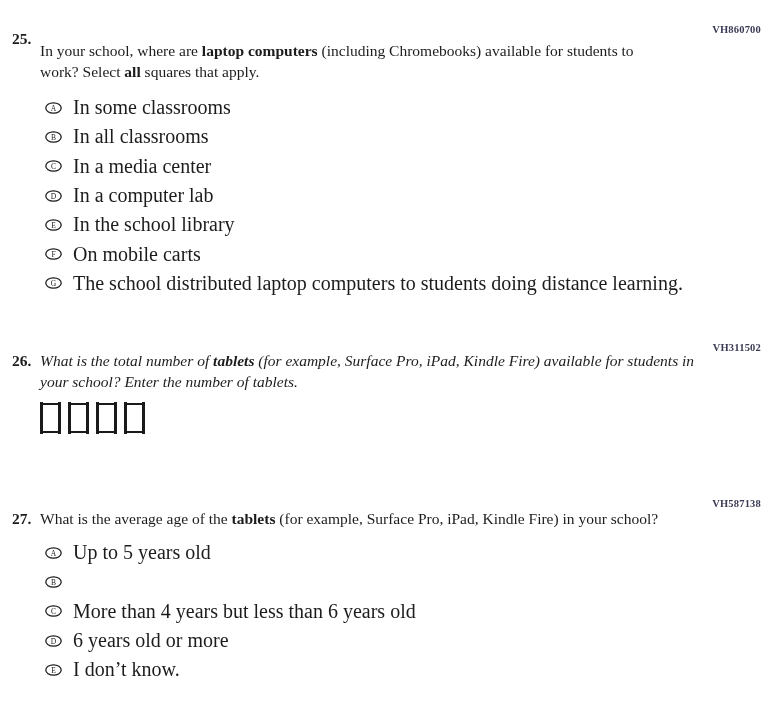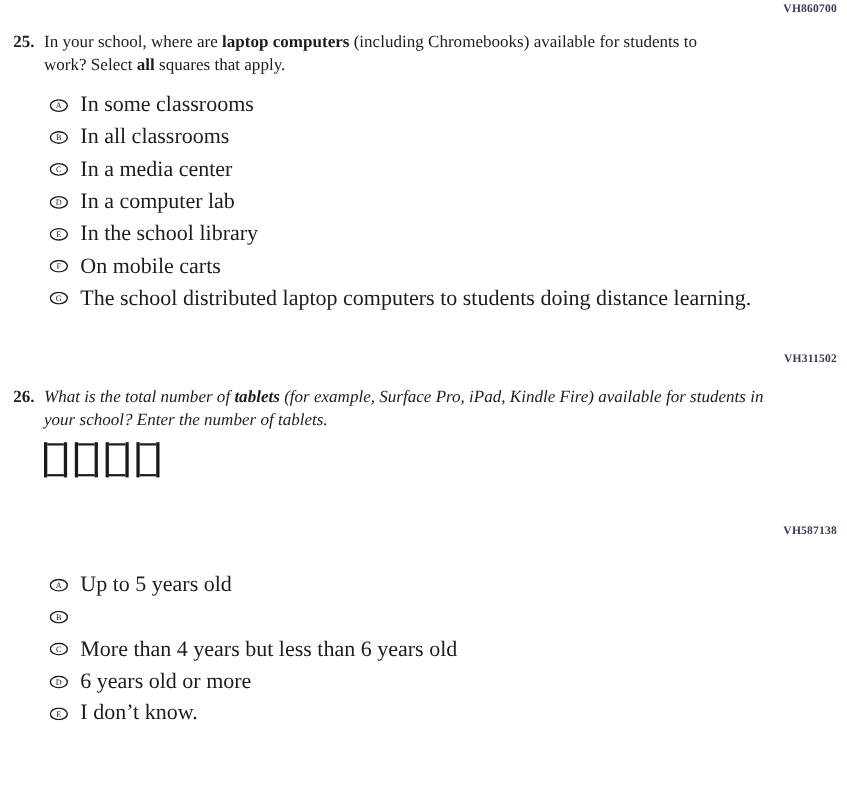--- a/index.html
+++ b/index.html
@@ -13,20 +13,21 @@
     color: #1c1c1c;
     overflow: hidden;
   }
   .item-code {
     position: absolute;
     right: 9px;
     font-size: 10.5px;
     font-weight: 700;
     letter-spacing: 0.2px;
     color: #3a3a55;
+    margin-top: 21px;
   }
   .code-1 { top: 3px; }
   .code-2 { top: 321px; }
   .code-3 { top: 477px; }
 
   .question { position: absolute; left: 12px; }
   .q25 { top: 28px; }
   .q26 { top: 350px; }
   .q27 { top: 508px; }
 
@@ -34,21 +35,21 @@
   .q-num {
     flex: 0 0 28px;
     font-weight: 700;
     font-size: 15.5px;
     line-height: 21px;
   }
   .q-text {
     font-size: 15.5px;
     line-height: 21px;
   }
-  .q25 .q-text { max-width: 598px; }
+  .q25 .q-text { max-width: 598px; margin-top: 12px; }
   .q26 .q-text { max-width: 672px; font-style: italic; }
   .q27 .q-text { max-width: 660px; }
   .q-text b { font-weight: 700; }
 
   .options { margin-left: 33px; margin-top: 11px; }
   .q27 .options { margin-top: 9px; }
   .option {
     display: flex;
     align-items: center;
     height: 29.3px;
@@ -181,20 +182,24 @@
     </div>
     <div class="digit-boxes">
       <div class="digit-box"></div>
       <div class="digit-box"></div>
       <div class="digit-box"></div>
       <div class="digit-box"></div>
     </div>
   </div>
 
   <div class="question q27">
+    <div class="q-row">
+      <div class="q-num">27.</div>
+      <div class="q-text"><span>What is the average age of the </span><b>tablets</b><span> (for example, Surface Pro, iPad, Kindle Fire) in your school?</span></div>
+    </div>
     <div class="options">
       <div class="option">
         <span class="oval">
             <svg width="17" height="12" viewBox="0 0 17 12">
               <ellipse cx="8.5" cy="6" rx="7.7" ry="5.2" fill="none" stroke="#1a1a1a" stroke-width="1.25"></ellipse>
               <text x="8.5" y="8.6" text-anchor="middle" font-size="7.5" font-family="Liberation Serif, serif" fill="#1a1a1a">A</text>
             </svg>
           </span>
         <span class="option-label">Up to 5 years old</span>
       </div>

